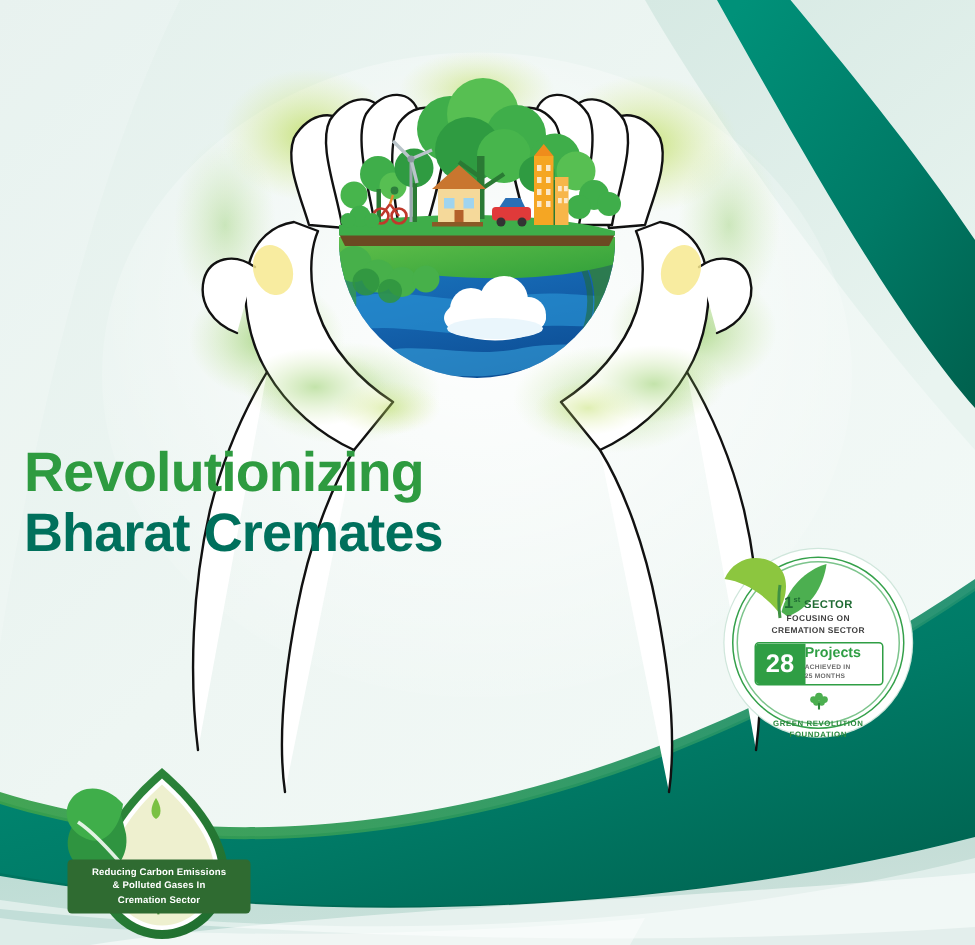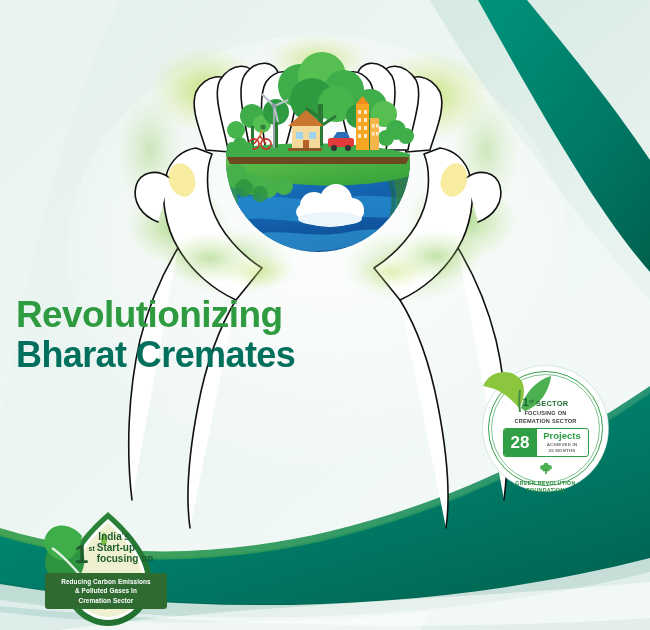--- a/index.html
+++ b/index.html
@@ -51,21 +51,21 @@
   .br-focus{font-size:5.6px;font-weight:700;letter-spacing:.25px;color:#3f3f3f;
     line-height:1.35;margin-top:2px;}
   .br-box{
     margin:3px auto 0;width:84px;height:27px;border:1.4px solid #2f9e44;
     border-radius:3px;display:flex;overflow:hidden;background:#fff;
   }
   .br-box .n{
     width:33px;background:#2f9e44;color:#fff;font-size:17px;font-weight:700;
     display:flex;align-items:center;justify-content:center;line-height:1;
   }
-  .br-box .r{flex:1;display:flex;flex-direction:column;align-items:center;justify-content:center;}
+  .br-box .r{flex:1;display:flex;flex-direction:column;align-items:flex-start;justify-content:center;}
   .br-box .r .p{font-size:9.5px;font-weight:700;color:#2f9e44;line-height:1;}
   .br-box .r .a{font-size:4.4px;font-weight:700;color:#6b6b6b;line-height:1.25;margin-top:1px;letter-spacing:.2px;}
   .br-logo{margin-top:4px;}
   .br-found{font-size:5.2px;font-weight:700;color:#2b8a3e;letter-spacing:.4px;line-height:1.35;margin-top:1px;}
 
   
   #badge-left{
     position:absolute;left:28px;top:506px;width:132px;height:124px;z-index:60;
   }
   #badge-left .bl-text{
@@ -433,31 +433,20 @@
           <circle cx="8" cy="3" r="2.8"></circle>
             <circle cx="4" cy="5.2" r="2.4"></circle>
           <circle cx="12" cy="5.2" r="2.4"></circle>
             <circle cx="6" cy="7.4" r="2.2"></circle>
           <circle cx="10" cy="7.4" r="2.2"></circle>
         </g>
         <rect x="7.2" y="7.6" width="1.5" height="4.6" fill="#4d8c34"></rect>
       </g>
     </svg>
 
-    <div class="bl-text">
-      <div class="bl-indias">India's</div>
-      <div class="bl-row">
-        <span class="bl-one">1</span>
-        <span class="bl-sup">st</span>
-        <span class="bl-stack">
-          <div>Start-up</div>
-          <div>focusing on</div>
-        </span>
-      </div>
-    </div>
 
     <div class="bl-band">
       <div>Reducing Carbon Emissions</div>
       <div>&amp; Polluted Gases In</div>
       <div>Cremation Sector</div>
     </div>
   </div>
 
   <span class="sr">Two hands cradling a half globe with trees, a house, a car, buildings and a wind turbine on green land above blue ocean</span>
 </div>

